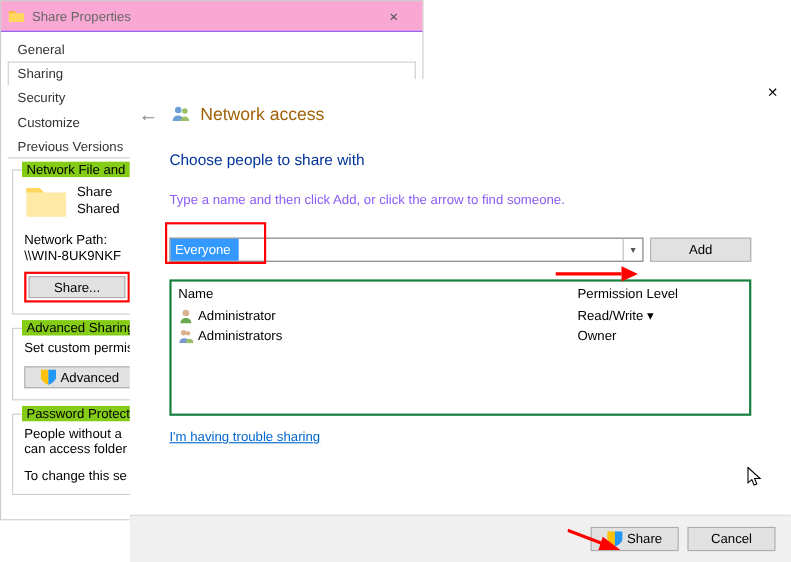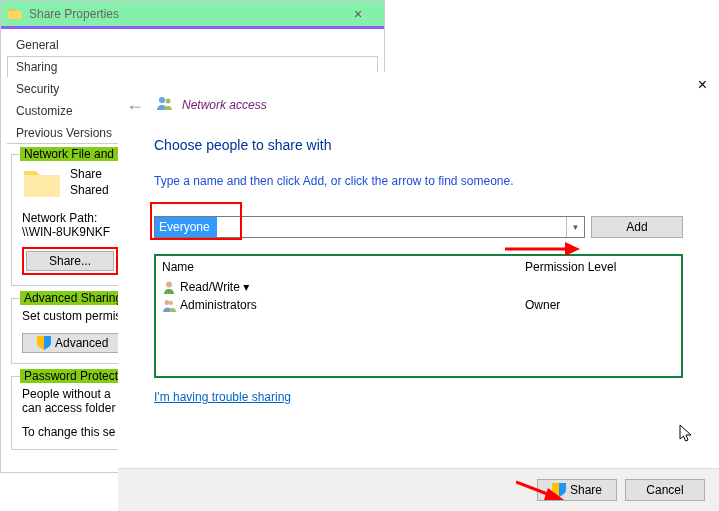--- a/index.html
+++ b/index.html
@@ -1,20 +1,20 @@
 <!DOCTYPE html>
 <html><head>
 <meta charset="utf-8">
 <style>
   * { box-sizing: border-box; font-family: "Segoe UI", Tahoma, sans-serif; }
   body { margin: 0; background: #fff; width: 719px; height: 511px; position: relative; font-size: 12px; color: #000; overflow: hidden; }
 
   
   .props-dialog { position: absolute; left: 0; top: 0; width: 385px; background: #fff; border: 1px solid #ccc; }
-  .titlebar { display: flex; align-items: center; height: 28px; padding: 0 6px; background: #86efac; border-bottom: 3px solid #8b5cf6; }
+  .titlebar { display: flex; align-items: center; height: 28px; padding: 0 6px; background: #f9a8d4; border-bottom: 1px solid #8b5cf6; }
   .titlebar .folder-icon { width: 16px; height: 16px; margin-right: 6px; }
   .titlebar .ttl { color: #666; font-size: 12px; flex: 1; }
   .titlebar .close { width: 40px; text-align: center; color: #555; font-size: 14px; }
 
   .tabs-row { display: flex; border-bottom: 1px solid #ccc; margin: 4px 6px 0 6px; flex-direction: column; }
   .tab { padding: 3px 8px; font-size: 12px; color: #333; border: 1px solid transparent; position: relative; top: 1px; }
   .tab.active { border: 1px solid #ccc; border-bottom: 1px solid #fff; background: #fff; }
 
   .props-body { padding: 10px; font-size: 12px; }
   .groupbox { border: 1px solid #ccc; padding: 10px; margin-bottom: 12px; position: relative; }
@@ -26,25 +26,25 @@
   .red-box { border: 2px solid #ff0000; padding: 2px; display: inline-block; }
   .shield-btn { display: inline-flex; align-items: center; gap: 4px; }
 
   
   .network-access { position: absolute; left: 118px; top: 72px; width: 601px; height: 439px; background: #fff; }
   .na-close { position: absolute; right: 12px; top: 4px; font-size: 16px; color: #000; }
 
   .na-head { display: flex; align-items: center; gap: 8px; padding: 22px 30px 16px 4px; }
   .back-arrow { color: #888; font-size: 18px; padding: 0 4px; }
   .na-head .people-icon svg { width: 18px; height: 18px; }
-  .na-head .lbl { font-size: 12px; color: #701a75; font-style: italic; }
+  .na-head .lbl { font-size: 16px; color: #a16207; }
 
   .na-body { padding: 6px 36px 0 36px; }
   .choose-title { color: #003399; font-size: 14px; margin-bottom: 14px; }
-  .instr { font-size: 12px; color: #1d4ed8; margin-bottom: 28px; margin-top: 21px; }
+  .instr { font-size: 12px; color: #8b5cf6; margin-bottom: 28px; margin-top: 21px; }
 
   .input-row { display: flex; gap: 6px; margin-bottom: 16px; align-items: center; position: relative; justify-content: space-between; }
   .combo { flex: 1; display: flex; border: 1px solid #7a7a7a; height: 22px; background: #fff; }
   .combo input { flex: 1; border: none; outline: none; font-size: 12px; padding: 0 4px; background: #3399ff; color: #fff; width: 58px; }
   .combo .rest { flex: 1; }
   .combo .dd { width: 18px; border-left: 1px solid #bbb; display: flex; align-items: center; justify-content: center; color: #555; font-size: 8px; }
   .add-btn { width: 92px; height: 22px; background: #e1e1e1; border: 1px solid #adadad; font-size: 12px; }
   .input-redbox { position: absolute; border: 2px solid #ff0000; left: -4px; top: -14px; width: 92px; height: 38px; pointer-events: none; }
 
   .list-box { border: 2px solid #15803d; height: 124px; }
@@ -173,20 +173,21 @@
         <div class="col-name">Name</div>
         <div class="col-perm">Permission Level</div>
       </div>
       <div class="list-row">
         <span class="icon">
           <svg width="14" height="14" viewBox="0 0 14 14">
               <circle cx="7" cy="4.5" r="3" fill="#d8b38c"></circle>
               <path fill="#6aa84f" d="M2 14c0-3 2-5 5-5s5 2 5 5H2z"></path>
             </svg>
         </span>
+        <span class="nm">Administrator</span>
         <span class="perm">Read/Write ▾</span>
       </div>
       <div class="list-row">
         <span class="icon">
           <svg width="14" height="14" viewBox="0 0 14 14">
               <circle cx="5" cy="4.5" r="2.5" fill="#d8b38c"></circle>
               <circle cx="9" cy="5" r="2" fill="#d8b38c"></circle>
               <path fill="#7a9acc" d="M1 14c0-3 2-4.5 4.5-4.5S10 11 10 14H1z"></path>
               <path fill="#9bbf65" d="M7 14c0-2.5 1.5-4 3.5-4S14 11.5 14 14H7z"></path>
             </svg>

